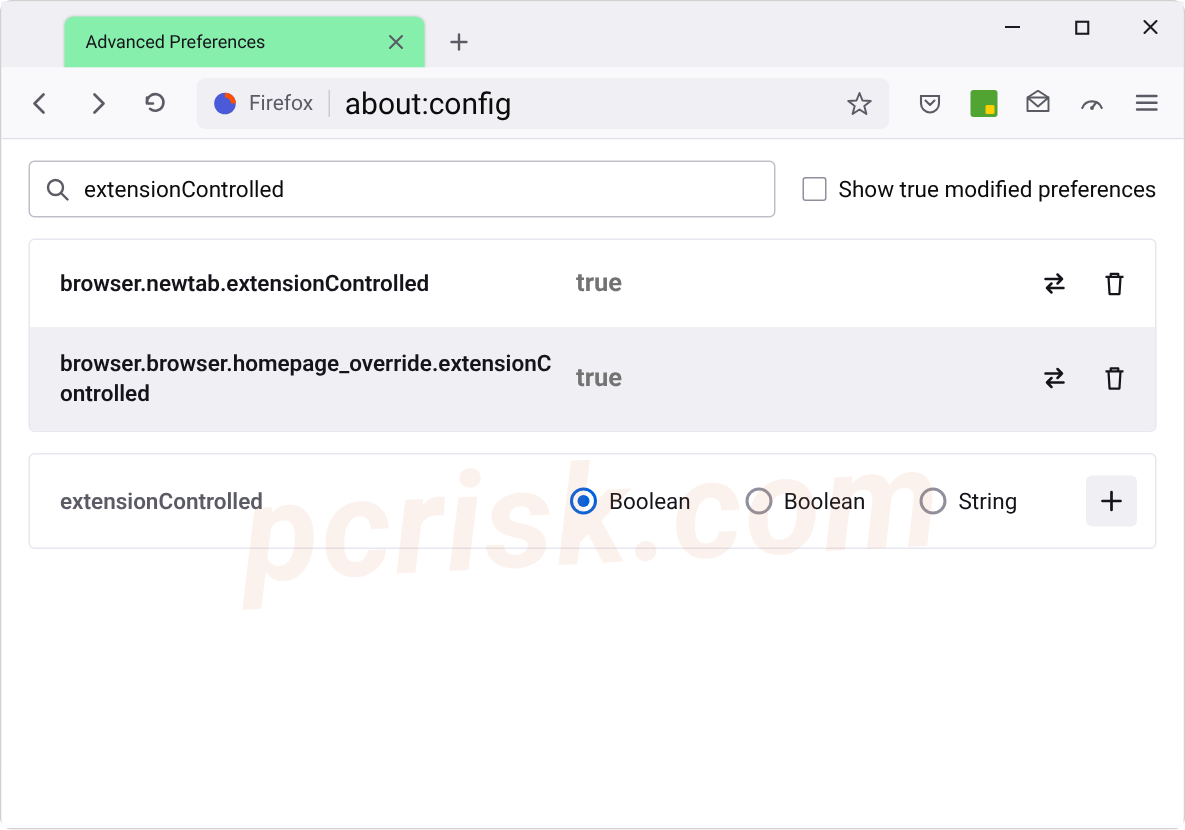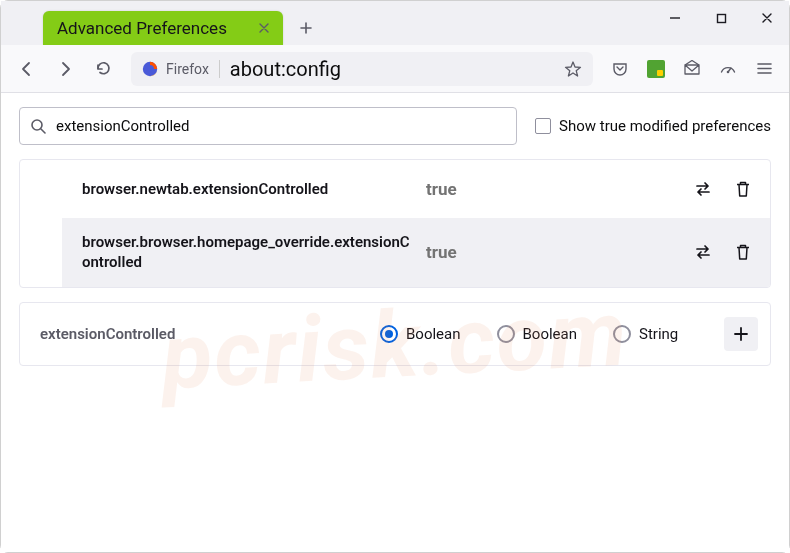--- a/index.html
+++ b/index.html
@@ -1,20 +1,20 @@
 <!DOCTYPE html>
 <html><head>
 <meta charset="utf-8">
 <style>
 * { margin: 0; padding: 0; box-sizing: border-box; font-family: -apple-system, BlinkMacSystemFont, "Segoe UI", Roboto, sans-serif; }
 body { width: 790px; height: 553px; background: #fff; overflow: hidden; position: relative; }
 .window { width: 100%; height: 100%; border: 1px solid #d0d0d0; border-radius: 8px; display: flex; flex-direction: column; background: #fff; }
 
 .tabbar { height: 44px; background: #f0f0f4; display: flex; align-items: flex-end; padding: 6px 0 0 42px; gap: 8px; }
-.tab { background: #84cc16; border-radius: 6px 6px 0 0; height: 34px; display: flex; align-items: center; padding: 0 10px 0 14px; min-width: 240px; font-size: 17px; color: #15141a; box-shadow: 0 0 2px rgba(0,0,0,0.15); }
+.tab { background: #86efac; border-radius: 6px 6px 0 0; height: 34px; display: flex; align-items: center; padding: 0 10px 0 14px; min-width: 240px; font-size: 12px; color: #15141a; box-shadow: 0 0 2px rgba(0,0,0,0.15); }
 .tab-title { flex: 1; }
 .tab-close { width: 18px; height: 18px; display: flex; align-items: center; justify-content: center; color: #5b5b66; cursor: pointer; }
 .newtab-btn { width: 30px; height: 30px; display: flex; align-items: center; justify-content: center; border-radius: 4px; cursor: pointer; color: #5b5b66; margin-bottom: 2px; }
 .win-controls { position: absolute; top: 0; right: 0; height: 44px; display: flex; }
 .win-btn { width: 46px; height: 36px; display: flex; align-items: center; justify-content: center; cursor: pointer; color: #1c1b22; }
 
 .toolbar { height: 48px; background: #f9f9fb; border-bottom: 1px solid #e0e0e6; display: flex; align-items: center; padding: 0 10px; gap: 6px; }
 .nav-btn { width: 32px; height: 32px; display: flex; align-items: center; justify-content: center; border-radius: 4px; cursor: pointer; color: #5b5b66; }
 .urlbar { flex: 1; height: 34px; background: #f0f0f4; border: 1px solid transparent; border-radius: 6px; display: flex; align-items: center; padding: 0 10px; gap: 10px; margin: 0 6px; }
 .urlbar-identity { display: flex; align-items: flex-start; gap: 8px; font-size: 14px; color: #5b5b66; }
@@ -26,21 +26,21 @@
 .ext-green { background: #51a332; width: 18px; height: 18px; border-radius: 2px; position: relative; }
 .ext-green::after { content: ""; position: absolute; right: 2px; bottom: 2px; width: 6px; height: 6px; background: #ffd000; border-radius: 1px; }
 
 .content { flex: 1; padding: 14px 18px; background: #fff; position: relative; }
 .searchrow { display: flex; align-items: center; gap: 18px; margin-bottom: 14px; }
 .searchbox { flex: 1; height: 38px; border: 1px solid #bfbfc9; border-radius: 4px; display: flex; align-items: center; padding: 0 10px; gap: 10px; }
 .searchbox input { flex: 1; border: none; outline: none; font-size: 15px; color: #0c0c0d; background: transparent; }
 .showmod { display: flex; align-items: center; gap: 8px; font-size: 15px; color: #0c0c0d; }
 .chk { width: 16px; height: 16px; border: 1px solid #8f8f9d; border-radius: 2px; background: #fff; }
 
-.preflist { border: 1px solid #e7e7ef; border-radius: 4px; margin-bottom: 14px; overflow: hidden; padding-left: 42px; }
+.preflist { border: 1px solid #e7e7ef; border-radius: 4px; margin-bottom: 14px; overflow: hidden; }
 .prefrow { display: flex; align-items: center; padding: 14px 12px 14px 20px; gap: 14px; }
 .prefrow.striped { background: #f0f0f4; }
 .prefname { width: 330px; font-size: 15px; font-weight: 600; color: #15141a; line-height: 1.35; word-break: break-word; }
 .prefval { flex: 1; font-size: 17px; font-weight: 700; color: #737373; }
 .prefactions { display: flex; gap: 10px; }
 .iconbtn { width: 30px; height: 30px; display: flex; align-items: center; justify-content: center; border-radius: 4px; cursor: pointer; color: #15141a; background: transparent; border: none; }
 
 .addbox { border: 1px solid #e7e7ef; border-radius: 4px; padding: 14px 12px 14px 20px; display: flex; align-items: center; gap: 30px; }
 .addname { width: 310px; font-size: 15px; font-weight: 600; color: #5b5b66; }
 .radiogrp { display: flex; gap: 36px; flex: 1; }

